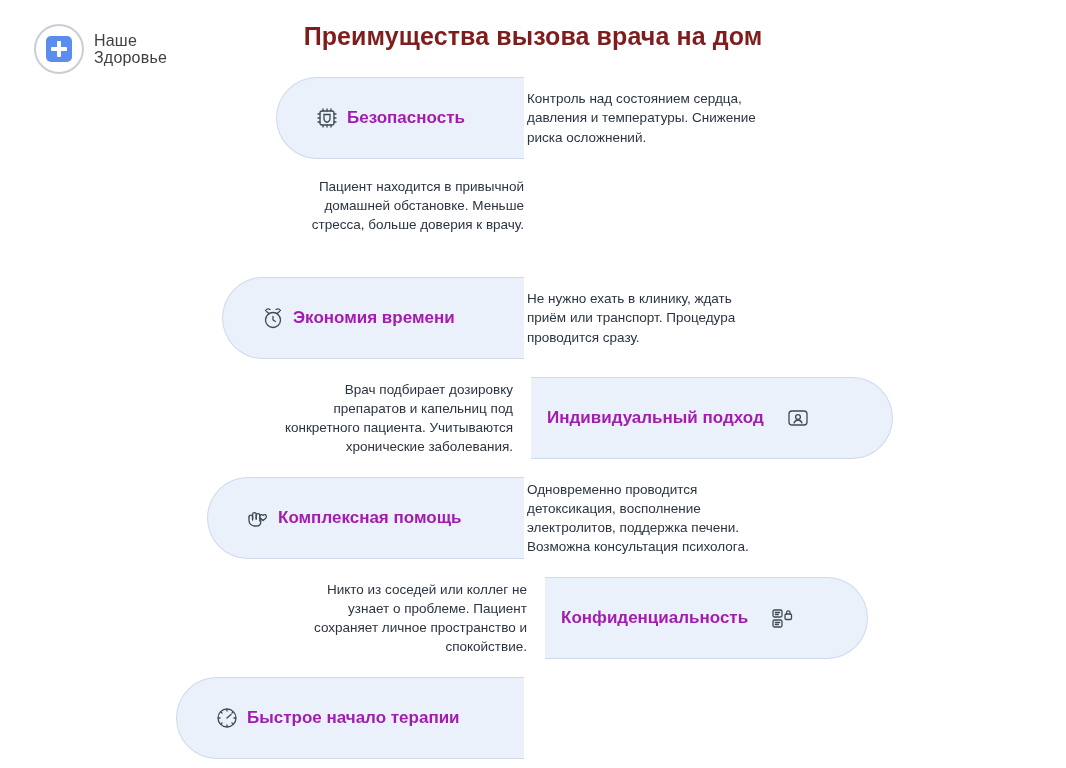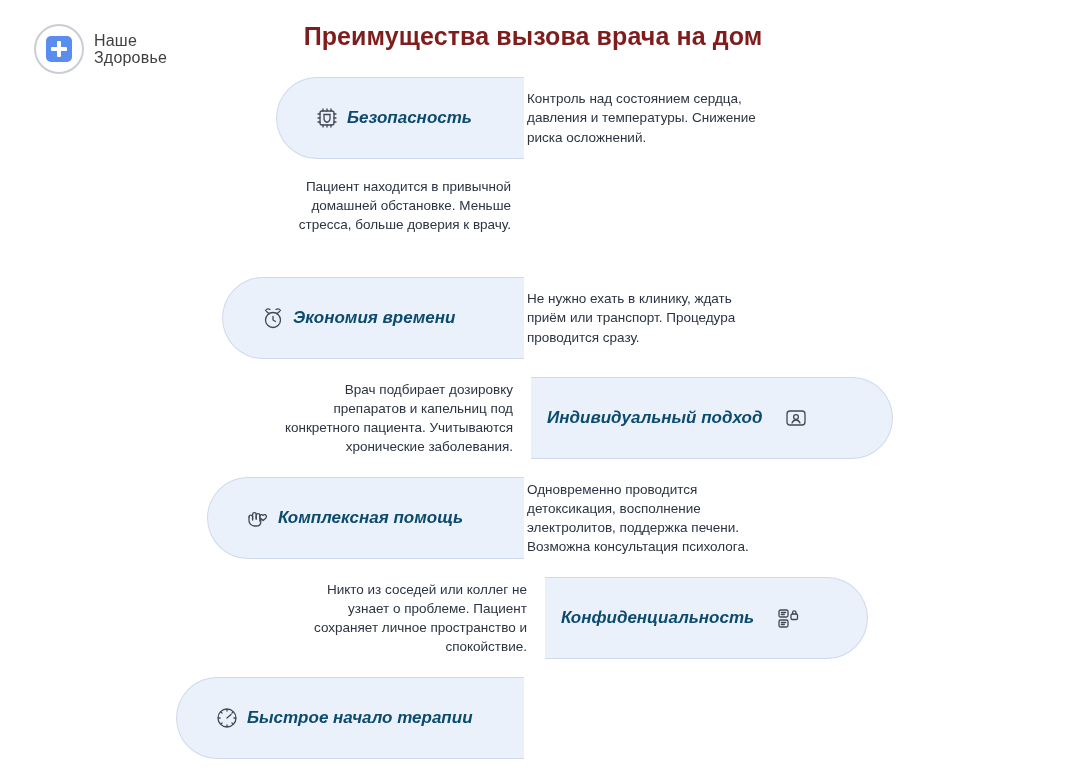--- a/index.html
+++ b/index.html
@@ -111,23 +111,22 @@
   .pill.right-round {
     border-radius: 0 41px 41px 0;
     border-left: none;
     justify-content: flex-start;
     padding-left: 16px;
     padding-right: 30px;
   }
   .pill-label {
     font-size: 17px;
     font-weight: bold;
-    color: #0c4a6e;
+    color: #a21caf;
     white-space: nowrap;
-    font-style: italic;
   }
   .icon-box {
     width: 40px;
     height: 40px;
     flex: 0 0 40px;
     display: flex;
     align-items: center;
     justify-content: center;
     color: #3f4855;
   }
@@ -144,21 +143,21 @@
     padding-right: 18px;
   }
   .desc.right {
     text-align: left;
     padding-left: 3px;
   }
 
   
   #row-1 { top: 77px; left: 276px; }
   #row-1 .pill { width: 248px; }
-  #row-2 { top: 177px; left: 281px; }
+  #row-2 { top: 177px; left: 294px; }
   #row-2 .pill { width: 200px; }
   #row-3 { top: 277px; left: 222px; }
   #row-3 .pill { width: 302px; }
   #row-4 { top: 377px; left: 283px; }
   #row-4 .pill { width: 362px; }
   #row-5 { top: 477px; left: 207px; }
   #row-5 .pill { width: 317px; }
   #row-6 { top: 577px; left: 297px; }
   #row-6 .pill { width: 323px; }
   #row-7 { top: 677px; left: 176px; }

